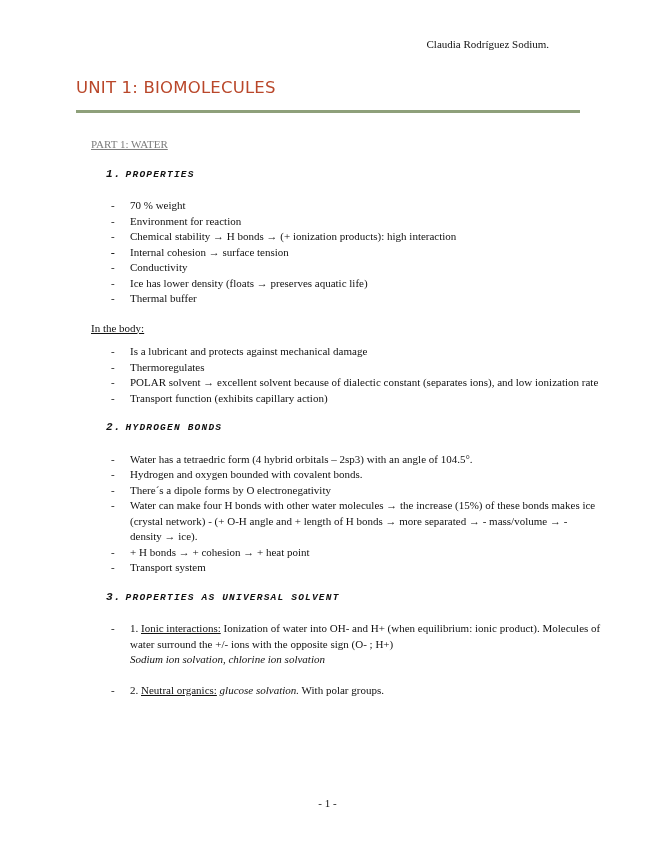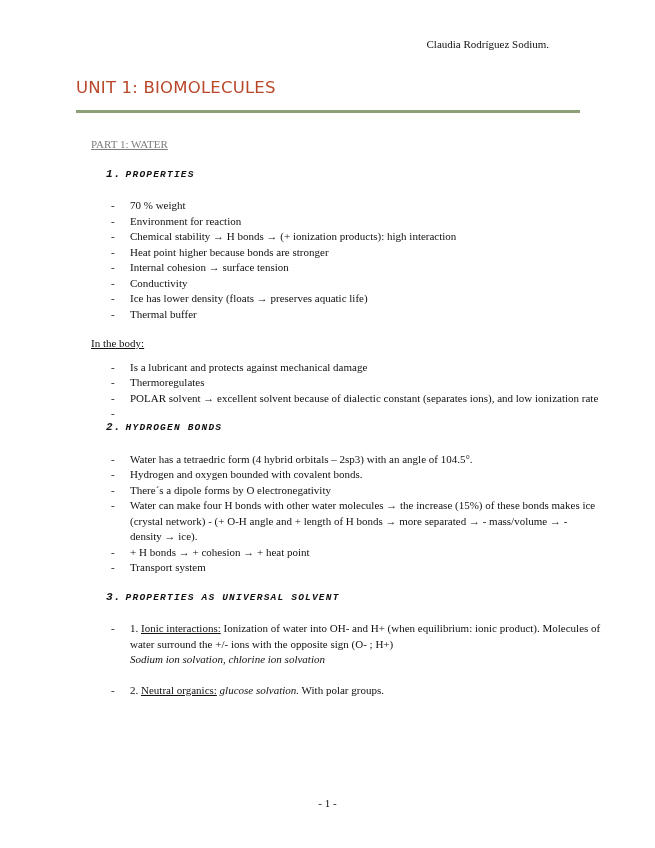--- a/index.html
+++ b/index.html
@@ -33,33 +33,33 @@
 <div class="content">
   <p class="part">PART 1: WATER</p>
 
   <p class="sec">
     <span class="num">1.</span><span>PROPERTIES</span>
   </p>
   <ul>
     <li><span class="dash">-</span><span>70 % weight</span></li>
     <li><span class="dash">-</span><span>Environment for reaction</span></li>
     <li><span class="dash">-</span><span>Chemical stability → H bonds → (+ ionization products): high interaction</span></li>
-    <li><span class="dash">-</span><span>Heat point higher because bonds are stronger</span></li>
+    <li><span class="dash">-</span></li>
     <li><span class="dash">-</span><span>Internal cohesion → surface tension</span></li>
     <li><span class="dash">-</span><span>Conductivity</span></li>
     <li><span class="dash">-</span><span>Ice has lower density (floats → preserves aquatic life)</span></li>
     <li><span class="dash">-</span><span>Thermal buffer</span></li>
   </ul>
 
   <p class="sub">In the body:</p>
   <ul>
     <li><span class="dash">-</span><span>Is a lubricant and protects against mechanical damage</span></li>
     <li><span class="dash">-</span><span>Thermoregulates</span></li>
     <li><span class="dash">-</span><span>POLAR solvent → excellent solvent because of dialectic constant (separates ions), and low ionization rate</span></li>
-    <li><span class="dash">-</span></li>
+    <li><span class="dash">-</span><span>Transport function (exhibits capillary action)</span></li>
   </ul>
 
   <p class="sec">
     <span class="num">2.</span><span>HYDROGEN BONDS</span>
   </p>
   <ul>
     <li><span class="dash">-</span><span>Water has a tetraedric form (4 hybrid orbitals – 2sp3) with an angle of 104.5°.</span></li>
     <li><span class="dash">-</span><span>Hydrogen and oxygen bounded with covalent bonds.</span></li>
     <li><span class="dash">-</span><span>There´s a dipole forms by O electronegativity</span></li>
     <li><span class="dash">-</span><span>Water can make four H bonds with other water molecules → the increase (15%) of these bonds makes ice (crystal network) - (+ O-H angle and + length of H bonds → more separated → - mass/volume → - density → ice).</span></li>

